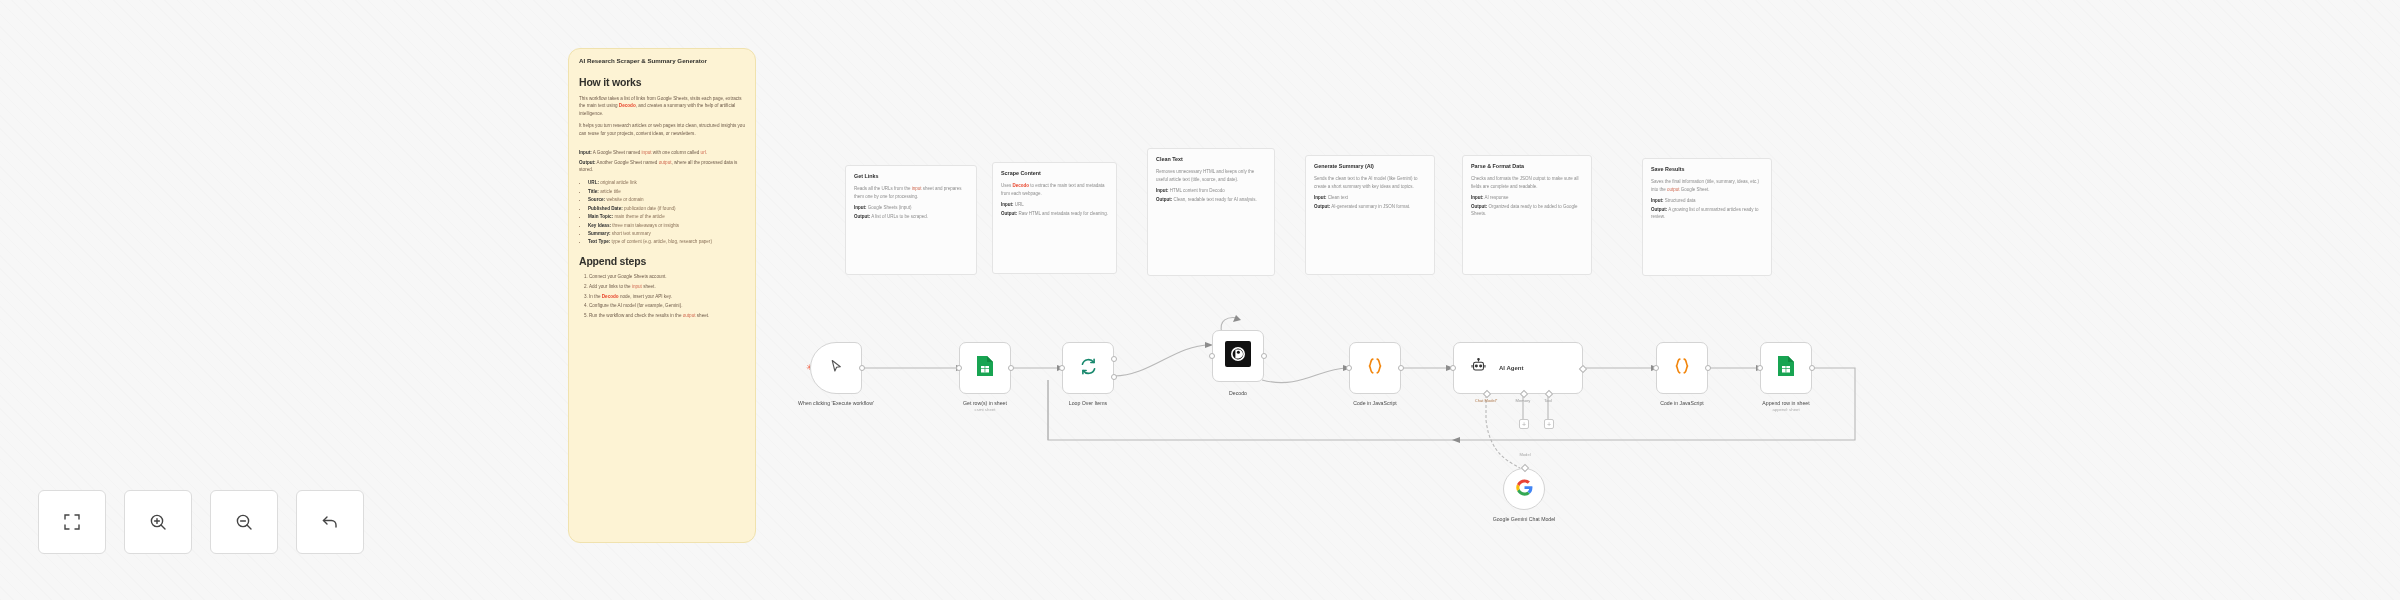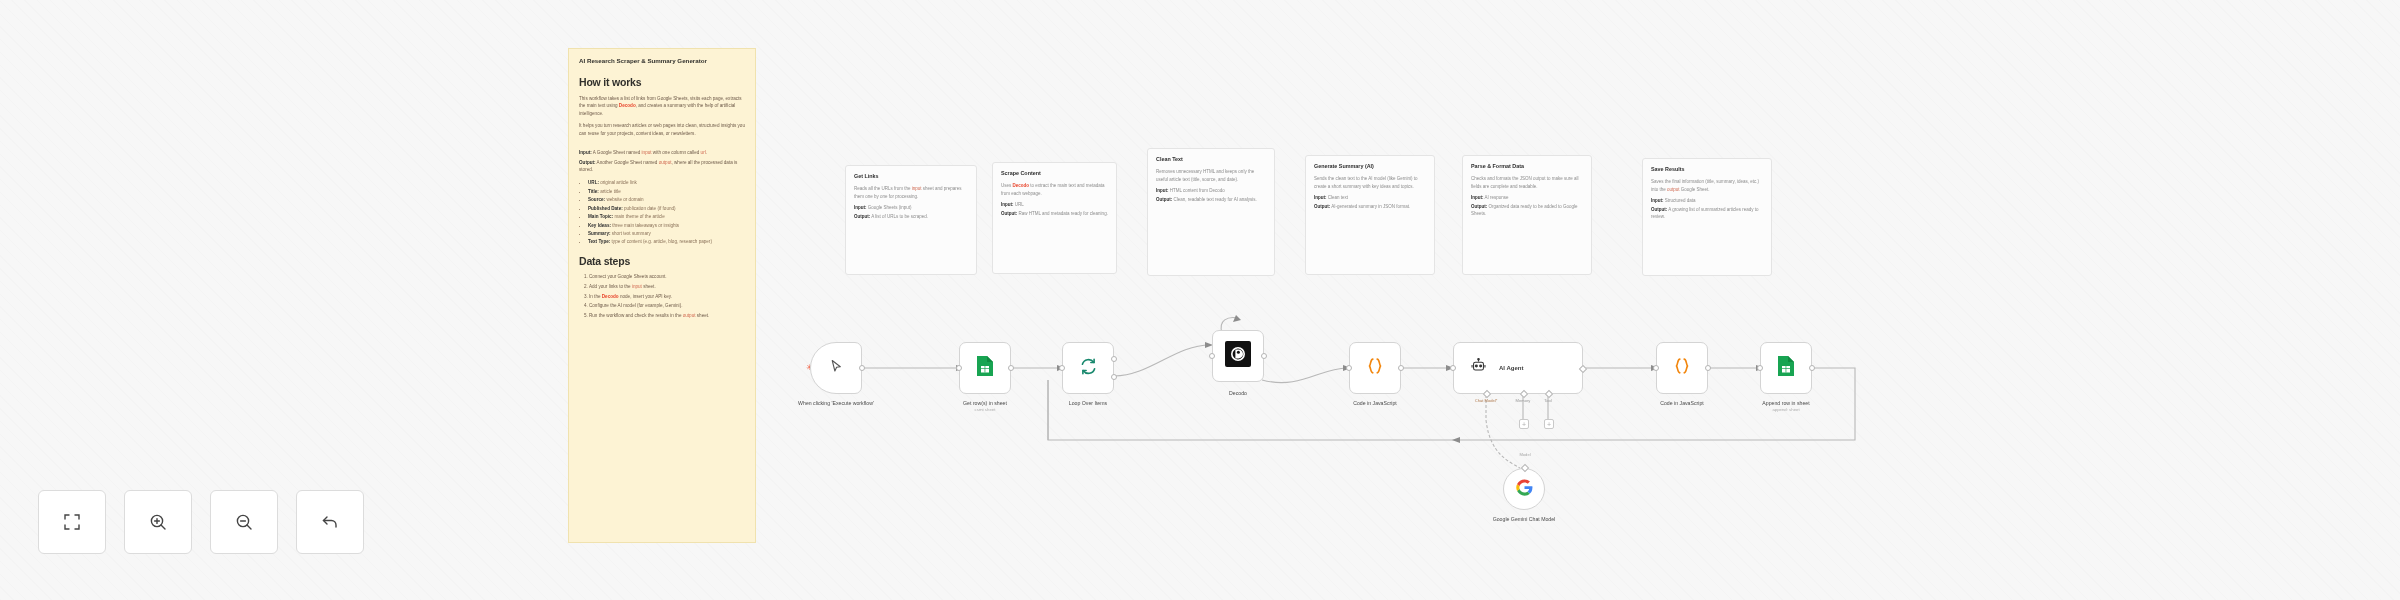--- a/index.html
+++ b/index.html
@@ -14,21 +14,21 @@
 
   
   .toolbar{position:absolute;left:38px;top:490px;display:flex;gap:18px;}
   .tbtn{width:66px;height:62px;background:#fff;border:1px solid #dcdcdc;border-radius:6px;
         display:flex;align-items:center;justify-content:center;cursor:pointer;}
   .tbtn svg{display:block;}
 
   
   .sticky-main{
     position:absolute;left:568px;top:48px;width:188px;height:495px;
-    background:#fdf3d4;border:1px solid #f0e2ae;border-radius:0;
+    background:#fdf3d4;border:1px solid #f0e2ae;border-radius:12px;
     padding:8px 10px 6px 10px;box-sizing:border-box;overflow:hidden;
     color:#3a3a3a;
   }
   .sticky-main h1{font-size:6.2px;line-height:1.35;margin:0 0 12px 0;font-weight:bold;color:#31302c;}
   .sticky-main h2{font-size:10.5px;line-height:1.1;margin:0 0 6px 0;font-weight:bold;color:#31302c;letter-spacing:-.2px;}
   .sticky-main p{font-size:4.6px;line-height:1.62;margin:0 0 5px 0;color:#6f5b4a;}
   .sticky-main .kv{font-size:4.6px;line-height:1.62;margin:0 0 2px 0;color:#6f5b4a;}
   .sticky-main b{color:#2f2f2f;}
   .code{color:#d06a52;}
   .lnk{color:#e8452c;font-weight:bold;}
@@ -157,21 +157,21 @@
     <ul>
       <li><b>URL:</b><span> original article link</span></li>
       <li><b>Title:</b><span> article title</span></li>
       <li><b>Source:</b><span> website or domain</span></li>
       <li><b>Published Date:</b><span> publication date (if found)</span></li>
       <li><b>Main Topic:</b><span> main theme of the article</span></li>
       <li><b>Key Ideas:</b><span> three main takeaways or insights</span></li>
       <li><b>Summary:</b><span> short text summary</span></li>
       <li><b>Text Type:</b><span> type of content (e.g. article, blog, research paper)</span></li>
     </ul>
-    <h2>Data steps</h2>
+    <h2>Append steps</h2>
     <ol>
       <li><span>Connect your Google Sheets account.</span></li>
       <li><span>Add your links to the </span><span class="code">input</span><span> sheet.</span></li>
       <li><span>In the </span><span class="lnk">Decodo</span><span> node, insert your API key.</span></li>
       <li><span>Configure the AI model (for example, Gemini).</span></li>
       <li><span>Run the workflow and check the results in the </span><span class="code">output</span><span> sheet.</span></li>
     </ol>
   </div>
 
   <div class="note" style="left:845px;top:165px;width:132px;height:110px;">

